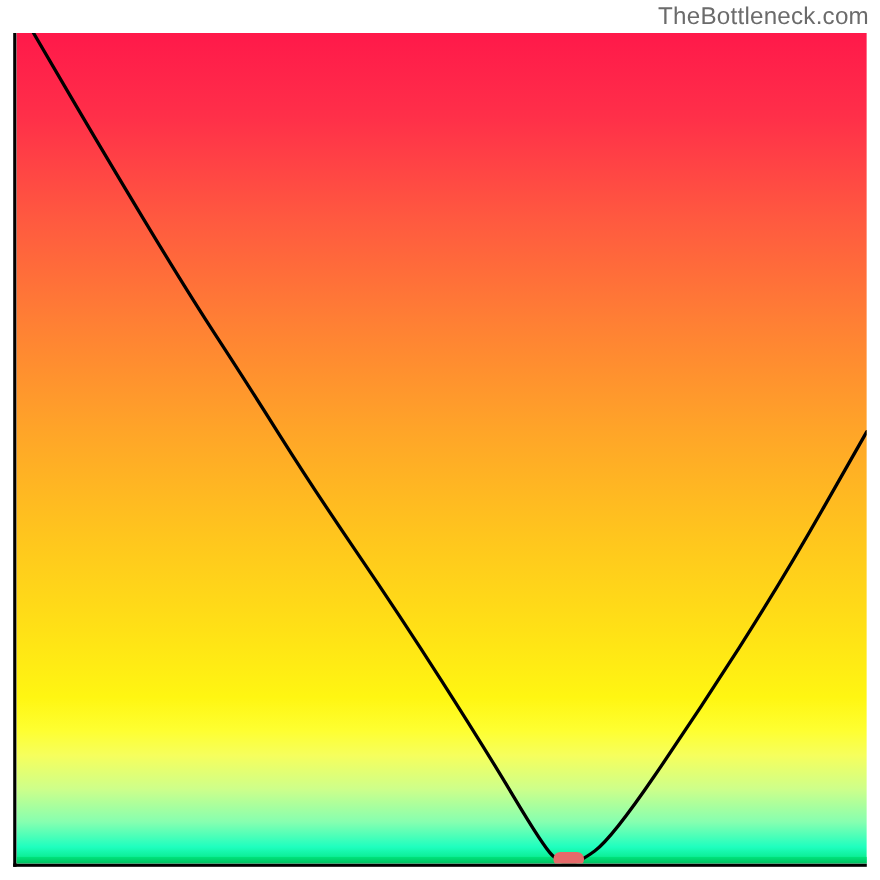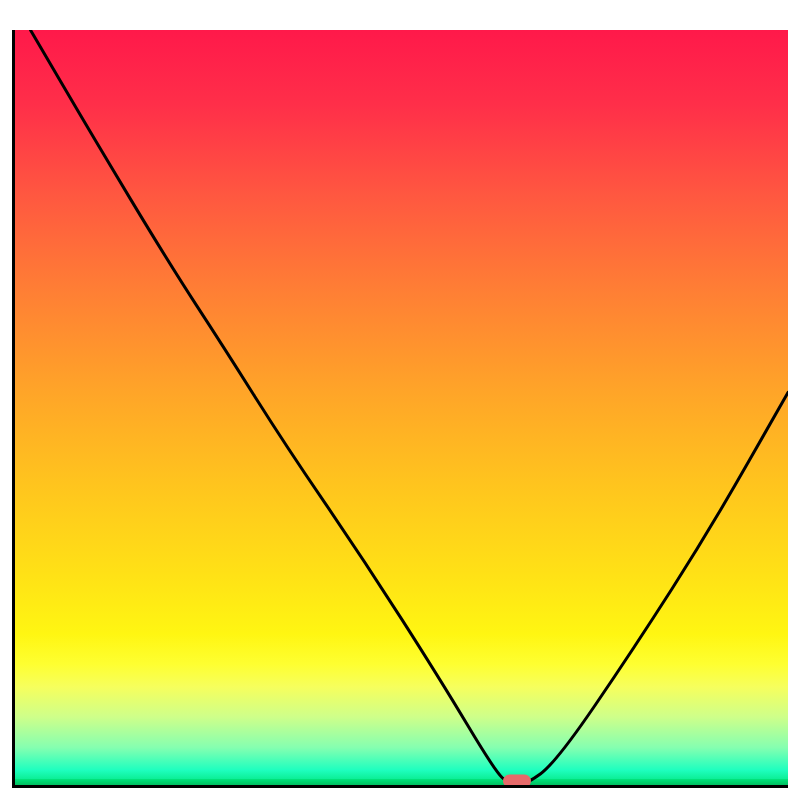--- a/index.html
+++ b/index.html
@@ -89,20 +89,21 @@
     font: 500 22px/1 "Segoe UI", Arial, sans-serif;
     color: #6b6b6b;
     letter-spacing: 0.2px;
     user-select: none;
   }
 </style>
 </head>
 <body>
 
 <div class="stage">
+  <div class="watermark">TheBottleneck.com</div>
 
   <div class="plot-area">
     <div class="gradient-box"></div>
     <div class="baseline"></div>
 
     <svg class="curve" viewBox="0 0 773 755" preserveAspectRatio="none">
       <path id="curve-path" d="M 15.46 0 Q 15.46 0 46.38000000000001 52.85000000000002 Q 77.30000000000001 105.70000000000005 115.95000000000002 169.87500000000006 Q 154.60000000000002 234.05000000000007 181.65500000000003 275.57500000000005 Q 208.71 317.1 239.63 366.175 Q 270.54999999999995 415.25 309.2 471.875 Q 347.85 528.5 386.5 588.9 Q 425.15000000000003 649.3 452.20500000000004 694.5999999999999 Q 479.26 739.9 486.99 747.45 Q 494.72 755 502.45000000000005 755 Q 510.18 755 525.64 743.675 Q 541.0999999999999 732.35 579.75 675.725 Q 618.4000000000001 619.1 657.0500000000001 558.7 Q 695.7 498.29999999999995 734.35 430.34999999999997 T 773 362.4"></path>
     </svg>
 
     <div id="marker" class="marker" style="left: 502.45px; top: 751.225px; background: rgb(230, 106, 106);"></div>

